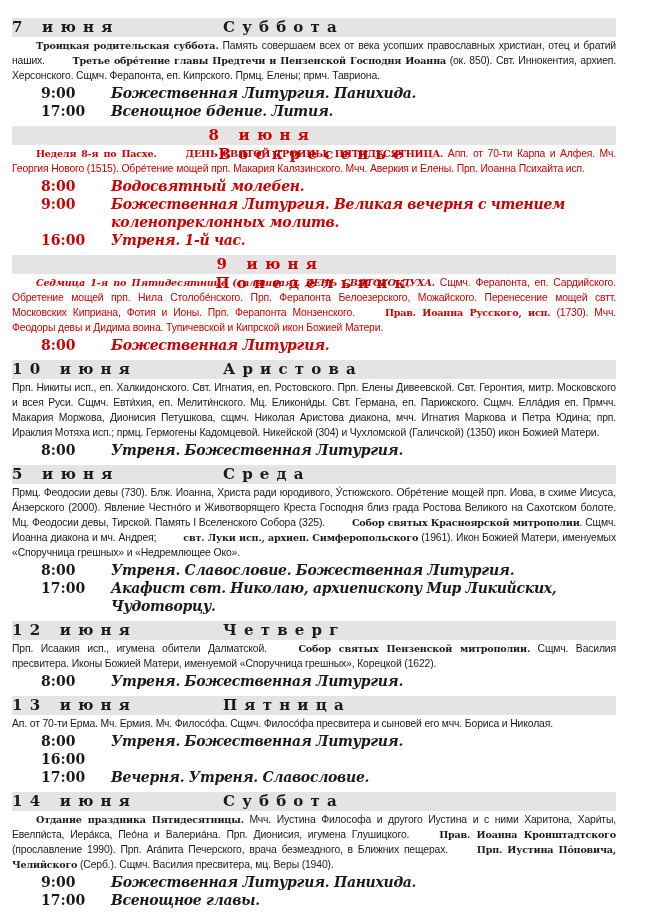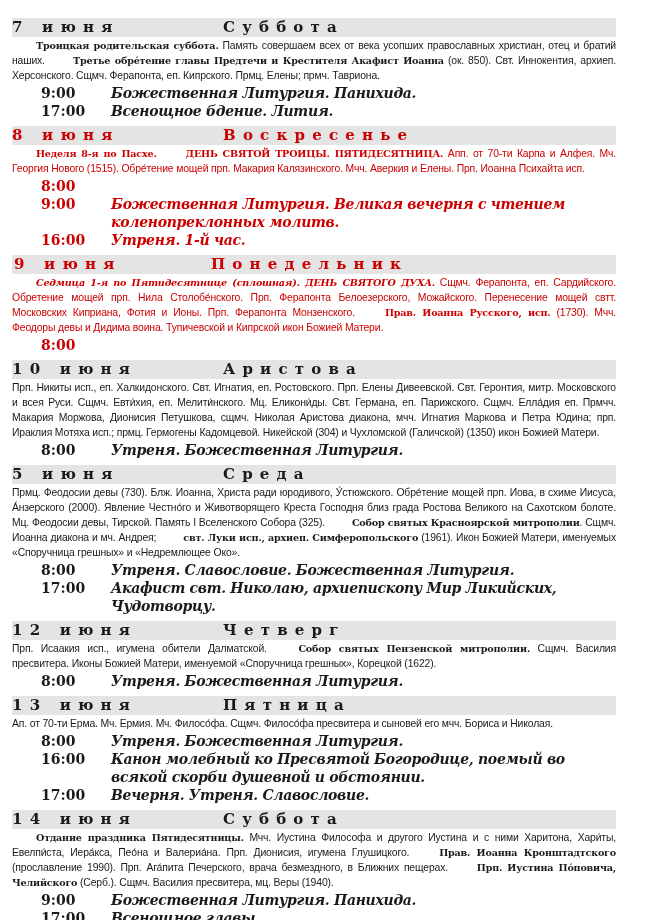--- a/index.html
+++ b/index.html
@@ -16,21 +16,21 @@
       display: flex; align-items: center;
       font-family: "DejaVu Serif", serif;
       font-weight: bold;
       font-size: 15px;
       letter-spacing: 7.2px;
       white-space: nowrap;
       line-height: 19px;
     }
     .day-header .date { display: inline-block; width: 211px; }
     .day-header .weekday { display: inline-block; }
-    .day.red .day-header { color: #cc0000; }
+    .day.red .day-header { color: #cc0000; flex-direction: column; }
     .day.indent .day-header .date { padding-left: 2px; width: 197px; }
     .desc {
       font-family: "Liberation Sans", "DejaVu Sans", sans-serif;
       font-size: 10.4px;
       line-height: 15px;
       text-align: justify;
       letter-spacing: -0.15px;
       margin: 1px 0 0 0;
     }
     .desc b { font-family: "DejaVu Serif", serif; font-weight: bold; font-size: 9.6px; letter-spacing: -0.2px; margin-left: 24px; }
@@ -50,61 +50,63 @@
   </style>
 </head>
 <body>
 
 <div class="page" id="page">
     <section class="day">
       <div class="day-header">
         <span class="date">7 июня</span>
         <span class="weekday">Суббота</span>
       </div>
-      <p class="desc"><b>Троицкая родительская суббота.</b><span> Память совершаем всех от века усопших православных христиан, отец и братий наших. </span><b>Третье обре́тение главы Предтечи и Крестителя Акафист Иоанна</b><span> (ок. 850). Свт. Иннокентия, архиеп. Херсонского. Сщмч. Ферапонта, еп. Кипрского. Прмц. Елены; прмч. Тавриона.</span></p>
+      <p class="desc"><b>Троицкая родительская суббота.</b><span> Память совершаем всех от века усопших православных христиан, отец и братий наших. </span><b>Третье обре́тение главы Предтечи и Пензенской Господня Иоанна</b><span> (ок. 850). Свт. Иннокентия, архиеп. Херсонского. Сщмч. Ферапонта, еп. Кипрского. Прмц. Елены; прмч. Тавриона.</span></p>
       <div class="services">
         <div class="svc">
           <span class="time">9:00</span>
           <span class="name">Божественная Литургия. Панихида.</span>
         </div>
         <div class="svc">
           <span class="time">17:00</span>
           <span class="name">Всенощное бдение. Лития.</span>
         </div>
       </div>
     </section>
     <section class="day red">
       <div class="day-header">
         <span class="date">8 июня</span>
         <span class="weekday">Воскресенье</span>
       </div>
       <p class="desc"><b>Неделя 8-я по Пасхе.</b><b style=""> ДЕНЬ СВЯТОЙ ТРОИЦЫ. ПЯТИДЕСЯТНИЦА.</b><span> Апп. от 70-ти Карпа и Алфея. Мч. Георгия Нового (1515). Обре́тение мощей прп. Макария Калязинского. Мчч. Аверкия и Елены. Прп. Иоанна Психайта исп.</span></p>
       <div class="services">
         <div class="svc">
           <span class="time">8:00</span>
+          <span class="name">Водосвятный молебен.</span>
         </div>
         <div class="svc">
           <span class="time">9:00</span>
           <span class="name">Божественная Литургия. Великая вечерня с чтением коленопреклонных молитв.</span>
         </div>
         <div class="svc">
           <span class="time">16:00</span>
           <span class="name">Утреня. 1-й час.</span>
         </div>
       </div>
     </section>
     <section class="day red indent">
       <div class="day-header">
         <span class="date">9 июня</span>
         <span class="weekday">Понедельник</span>
       </div>
       <p class="desc"><b style="font-style: italic;">Седмица 1-я по Пятидесятнице (сплошная). ДЕНЬ СВЯТОГО ДУХА.</b><span> Сщмч. Ферапонта, еп. Сардийского. Обретение мощей прп. Нила Столобе́нского. Прп. Ферапонта Белоезерского, Можайского. Перенесение мощей свтт. Московских Киприана, Фотия и Ионы. Прп. Ферапонта Монзенского. </span><b>Прав. Иоанна Русского, исп.</b><span> (1730). Мчч. Феодоры девы и Дидима воина. Тупичевской и Кипрской икон Божией Матери.</span></p>
       <div class="services">
         <div class="svc">
           <span class="time">8:00</span>
+          <span class="name">Божественная Литургия.</span>
         </div>
       </div>
     </section>
     <section class="day">
       <div class="day-header">
         <span class="date">10 июня</span>
         <span class="weekday">Аристова</span>
       </div>
       <p class="desc"><span>Прп. Никиты исп., еп. Халкидонского. Свт. Игнатия, еп. Ростовского. Прп. Елены Дивеевской. Свт. Геронтия, митр. Московского и всея Руси. Сщмч. Евти́хия, еп. Мелити́нского. Мц. Еликони́ды. Свт. Германа, еп. Парижского. Сщмч. Елла́дия еп. Прмчч. Макария Моржова, Дионисия Петушкова, сщмч. Николая Аристова диакона, мчч. Игнатия Маркова и Петра Юдина; прп. Ираклия Мотяха исп.; прмц. Гермогены Кадомцевой. Никейской (304) и Чухломской (Галичской) (1350) икон Божией Матери.</span></p>
       <div class="services">
@@ -150,21 +152,20 @@
         <span class="weekday">Пятница</span>
       </div>
       <p class="desc"><span>Ап. от 70-ти Ерма. Мч. Ермия. Мч. Филосо́фа. Сщмч. Филосо́фа пресвитера и сыновей его мчч. Бориса и Николая.</span></p>
       <div class="services">
         <div class="svc">
           <span class="time">8:00</span>
           <span class="name">Утреня. Божественная Литургия.</span>
         </div>
         <div class="svc">
           <span class="time">16:00</span>
-          <span class="name">Канон молебный ко Пресвятой Богородице, поемый во всякой скорби душевной и обстоянии.</span>
         </div>
         <div class="svc">
           <span class="time">17:00</span>
           <span class="name">Вечерня. Утреня. Славословие.</span>
         </div>
       </div>
     </section>
     <section class="day gap-top">
       <div class="day-header">
         <span class="date">14 июня</span>

